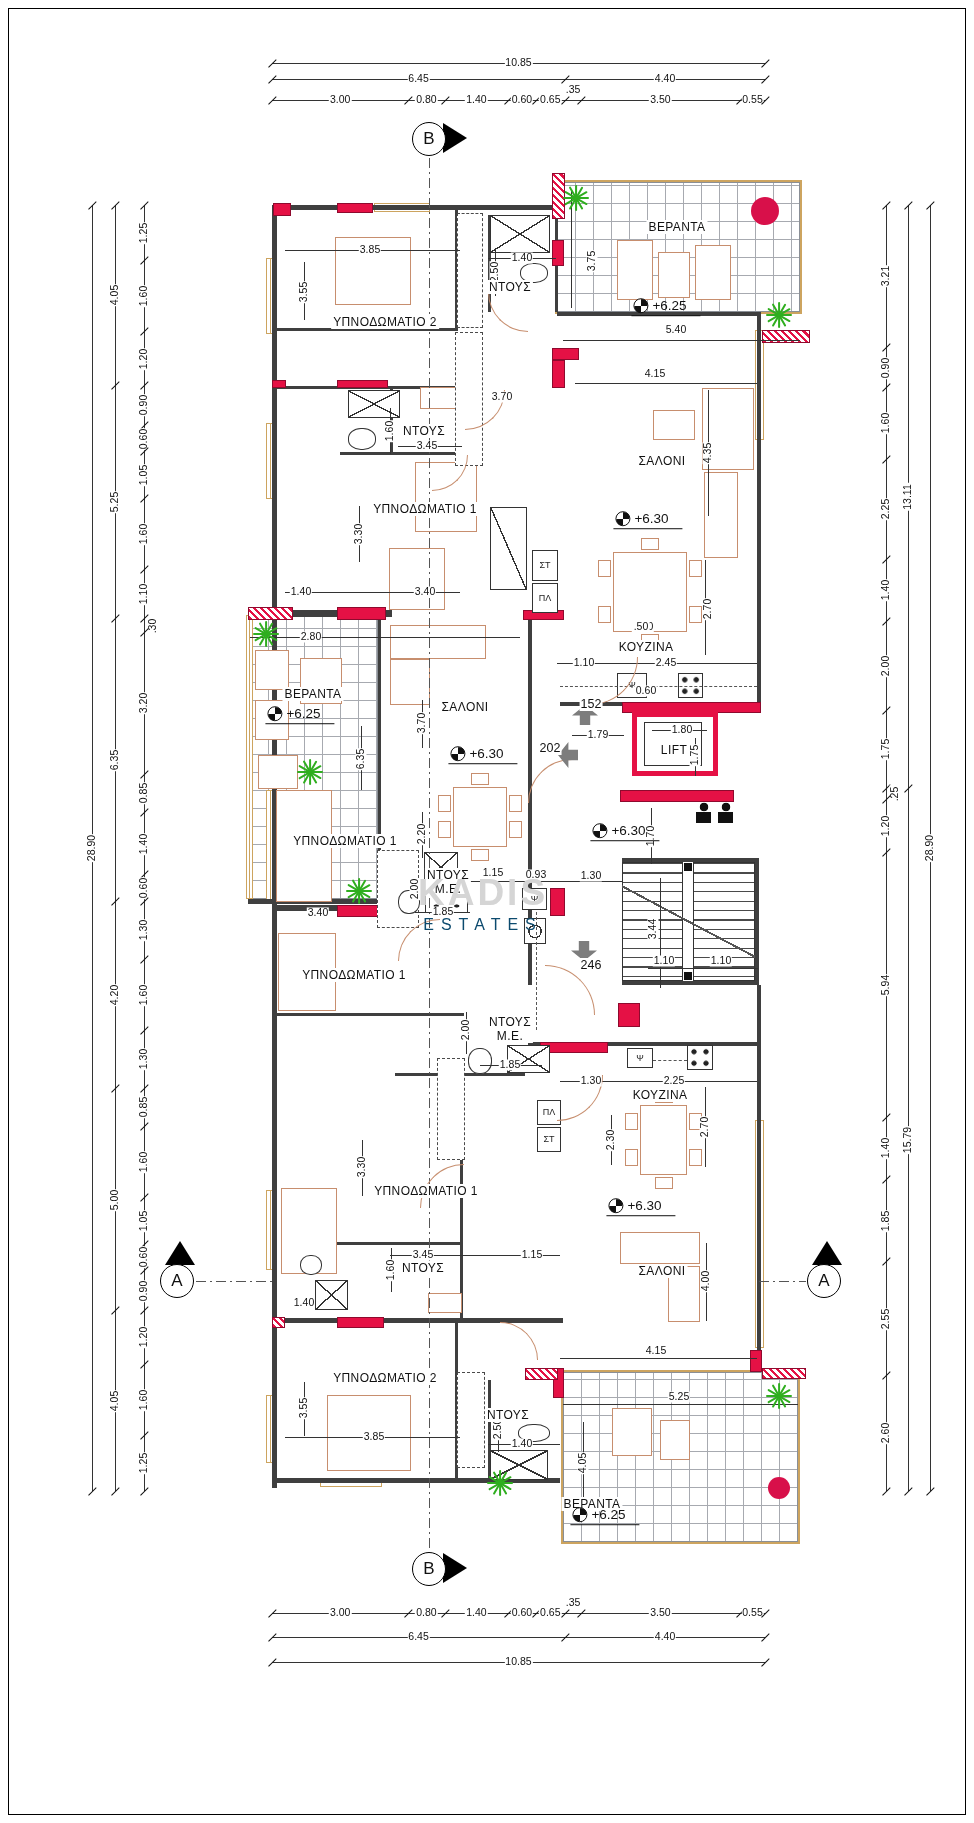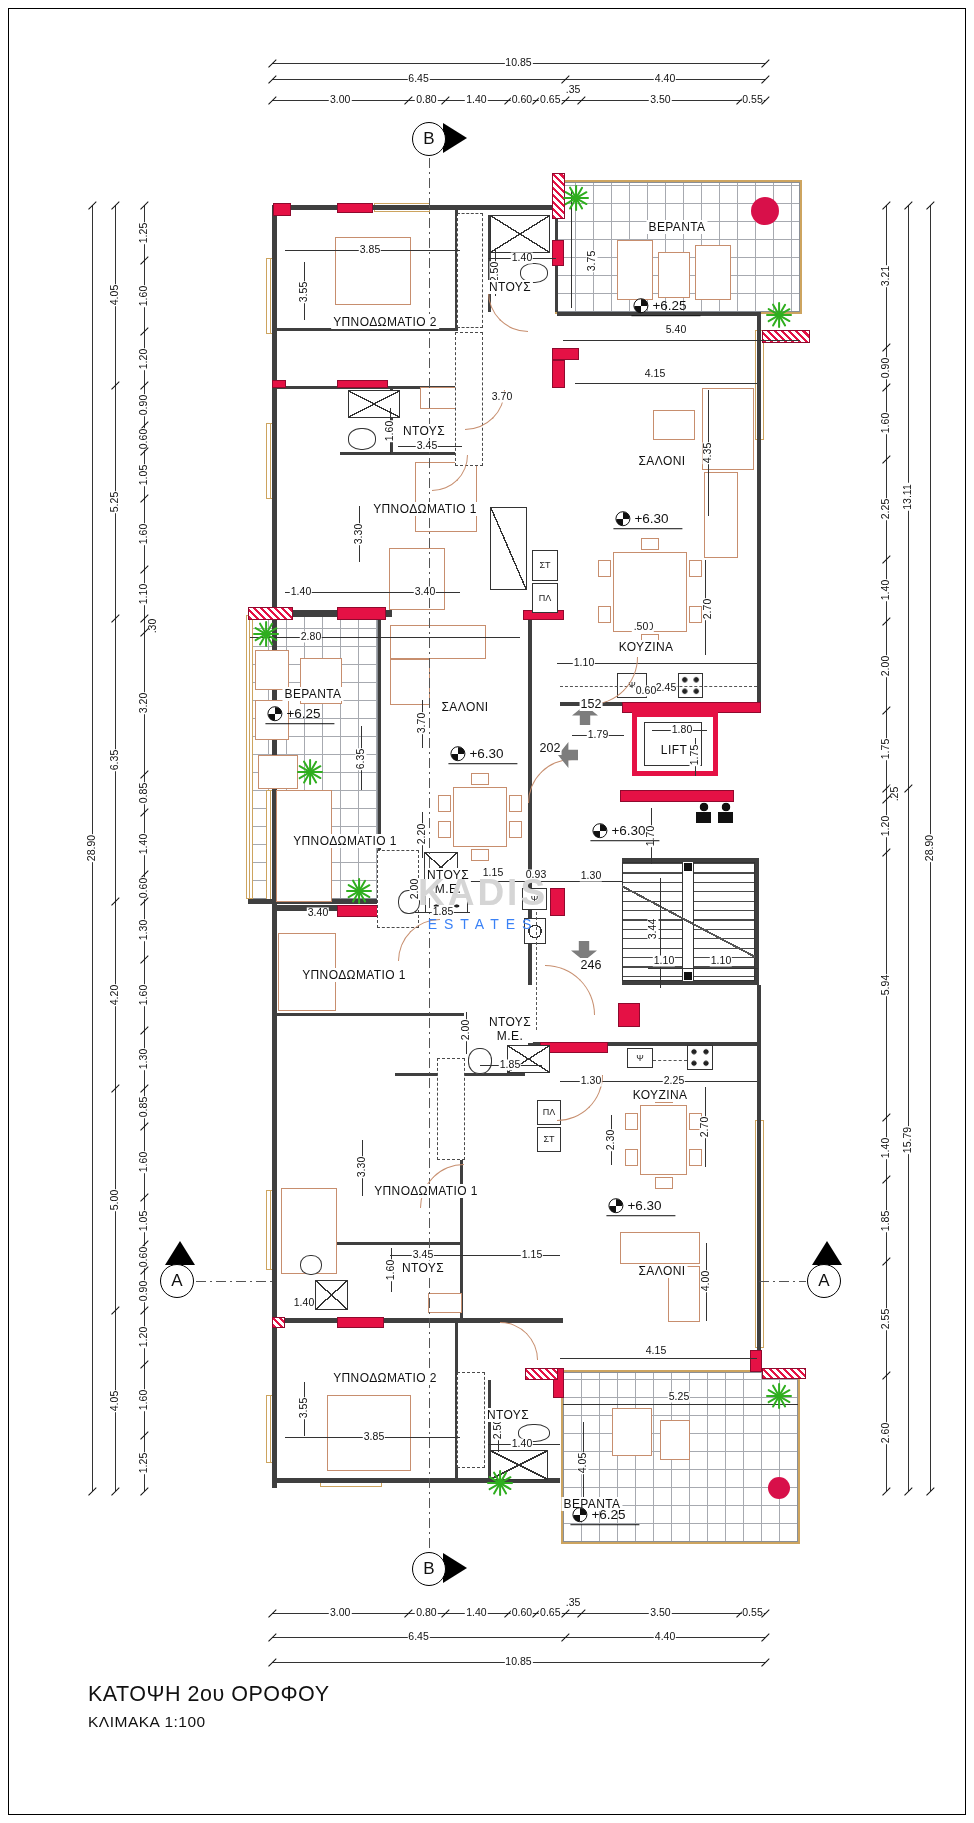--- a/index.html
+++ b/index.html
@@ -64,21 +64,21 @@
       background-size:100% 100%,100% 100%,15px 11px,15px 11px;
       background-position:0 0,0 0,2px 10px,24px 10px;background-repeat:no-repeat}
   .mcirc{position:absolute;left:0;top:0;width:32px;height:32px;border:1.7px solid #000;border-radius:50%;
          background:#fff;display:flex;align-items:center;justify-content:center;font-size:17px}
   .tri-r{position:absolute;width:0;height:0;border-left:24px solid #000;
          border-top:15px solid transparent;border-bottom:15px solid transparent}
   .tri-u{position:absolute;width:0;height:0;border-bottom:24px solid #000;
          border-left:15px solid transparent;border-right:15px solid transparent}
   .wm{position:absolute;left:398px;top:872px;width:170px;text-align:center;z-index:1;pointer-events:none}
   .wm1{font-size:37px;font-weight:700;letter-spacing:3px;color:#d5d5d5}
-  .wm2{font-size:14px;letter-spacing:7px;color:#3b82f6;margin-top:2px}
+  .wm2{font-size:16px;letter-spacing:7px;color:#0c4a6e;margin-top:2px}
   .titleblock{position:absolute;left:88px;top:1682px}
   .t1{font-size:21.5px;letter-spacing:.5px;color:#111}
   .t2{font-size:15.5px;letter-spacing:.5px;color:#111;margin-top:6px}
 </style>
 </head>
 <body>
 
 <div class="sheet">
   <div class="frame"></div>
 
@@ -538,21 +538,21 @@
       <div class="abs dim r" style="left: 359px; top: 534px;">3.30</div>
       <div class="abs dim" style="left: 502px; top: 397px;">3.70</div>
       <div class="abs dim" style="left: 301px; top: 592px;">1.40</div>
       <div class="abs dim" style="left: 425px; top: 592px;">3.40</div>
       <div class="abs dim" style="left: 311px; top: 637px;">2.80</div>
       <div class="abs dim r" style="left: 422px; top: 723px;">3.70</div>
       <div class="abs dim r" style="left: 361px; top: 759px;">6.35</div>
       <div class="abs dim r" style="left: 422px; top: 834px;">2.20</div>
       <div class="abs dim r" style="left: 708px; top: 609px;">2.70</div>
       <div class="abs dim" style="left: 584px; top: 663px;">1.10</div>
-      <div class="abs dim" style="left: 666px; top: 688px;">2.45</div>
+      <div class="abs dim" style="left: 666px; top: 663px;">2.45</div>
       <div class="abs dim" style="left: 643px; top: 627px;">0.60</div>
       <div class="abs dim" style="left: 641px; top: 627px;">.50</div>
       <div class="abs dim" style="left: 646px; top: 691px;">0.60</div>
       <div class="abs dim" style="left: 682px; top: 730px;">1.80</div>
       <div class="abs dim r" style="left: 695px; top: 755px;">1.75</div>
       <div class="abs dim" style="left: 598px; top: 735px;">1.79</div>
       <div class="abs dim r" style="left: 651px; top: 836px;">1.70</div>
       <div class="abs dim" style="left: 439px; top: 875px;">1.25</div>
       <div class="abs dim" style="left: 493px; top: 873px;">1.15</div>
       <div class="abs dim" style="left: 536px; top: 875px;">0.93</div>
@@ -648,17 +648,13 @@
   </div>
   <div class="abs" style="left:160px;top:1264px;width:32px;height:32px">
     <div class="tri-u" style="left:5px;top:-23px"></div>
     <div class="mcirc">A</div>
   </div>
   <div class="abs" style="left:807px;top:1264px;width:32px;height:32px">
     <div class="tri-u" style="left:5px;top:-23px"></div>
     <div class="mcirc">A</div>
   </div>
 
-  <div class="titleblock">
-    <div class="t1">ΚΑΤΟΨΗ  2ου ΟΡΟΦΟΥ</div>
-    <div class="t2">ΚΛΙΜΑΚΑ   1:100</div>
-  </div>
 </div>
 
 </body></html>

